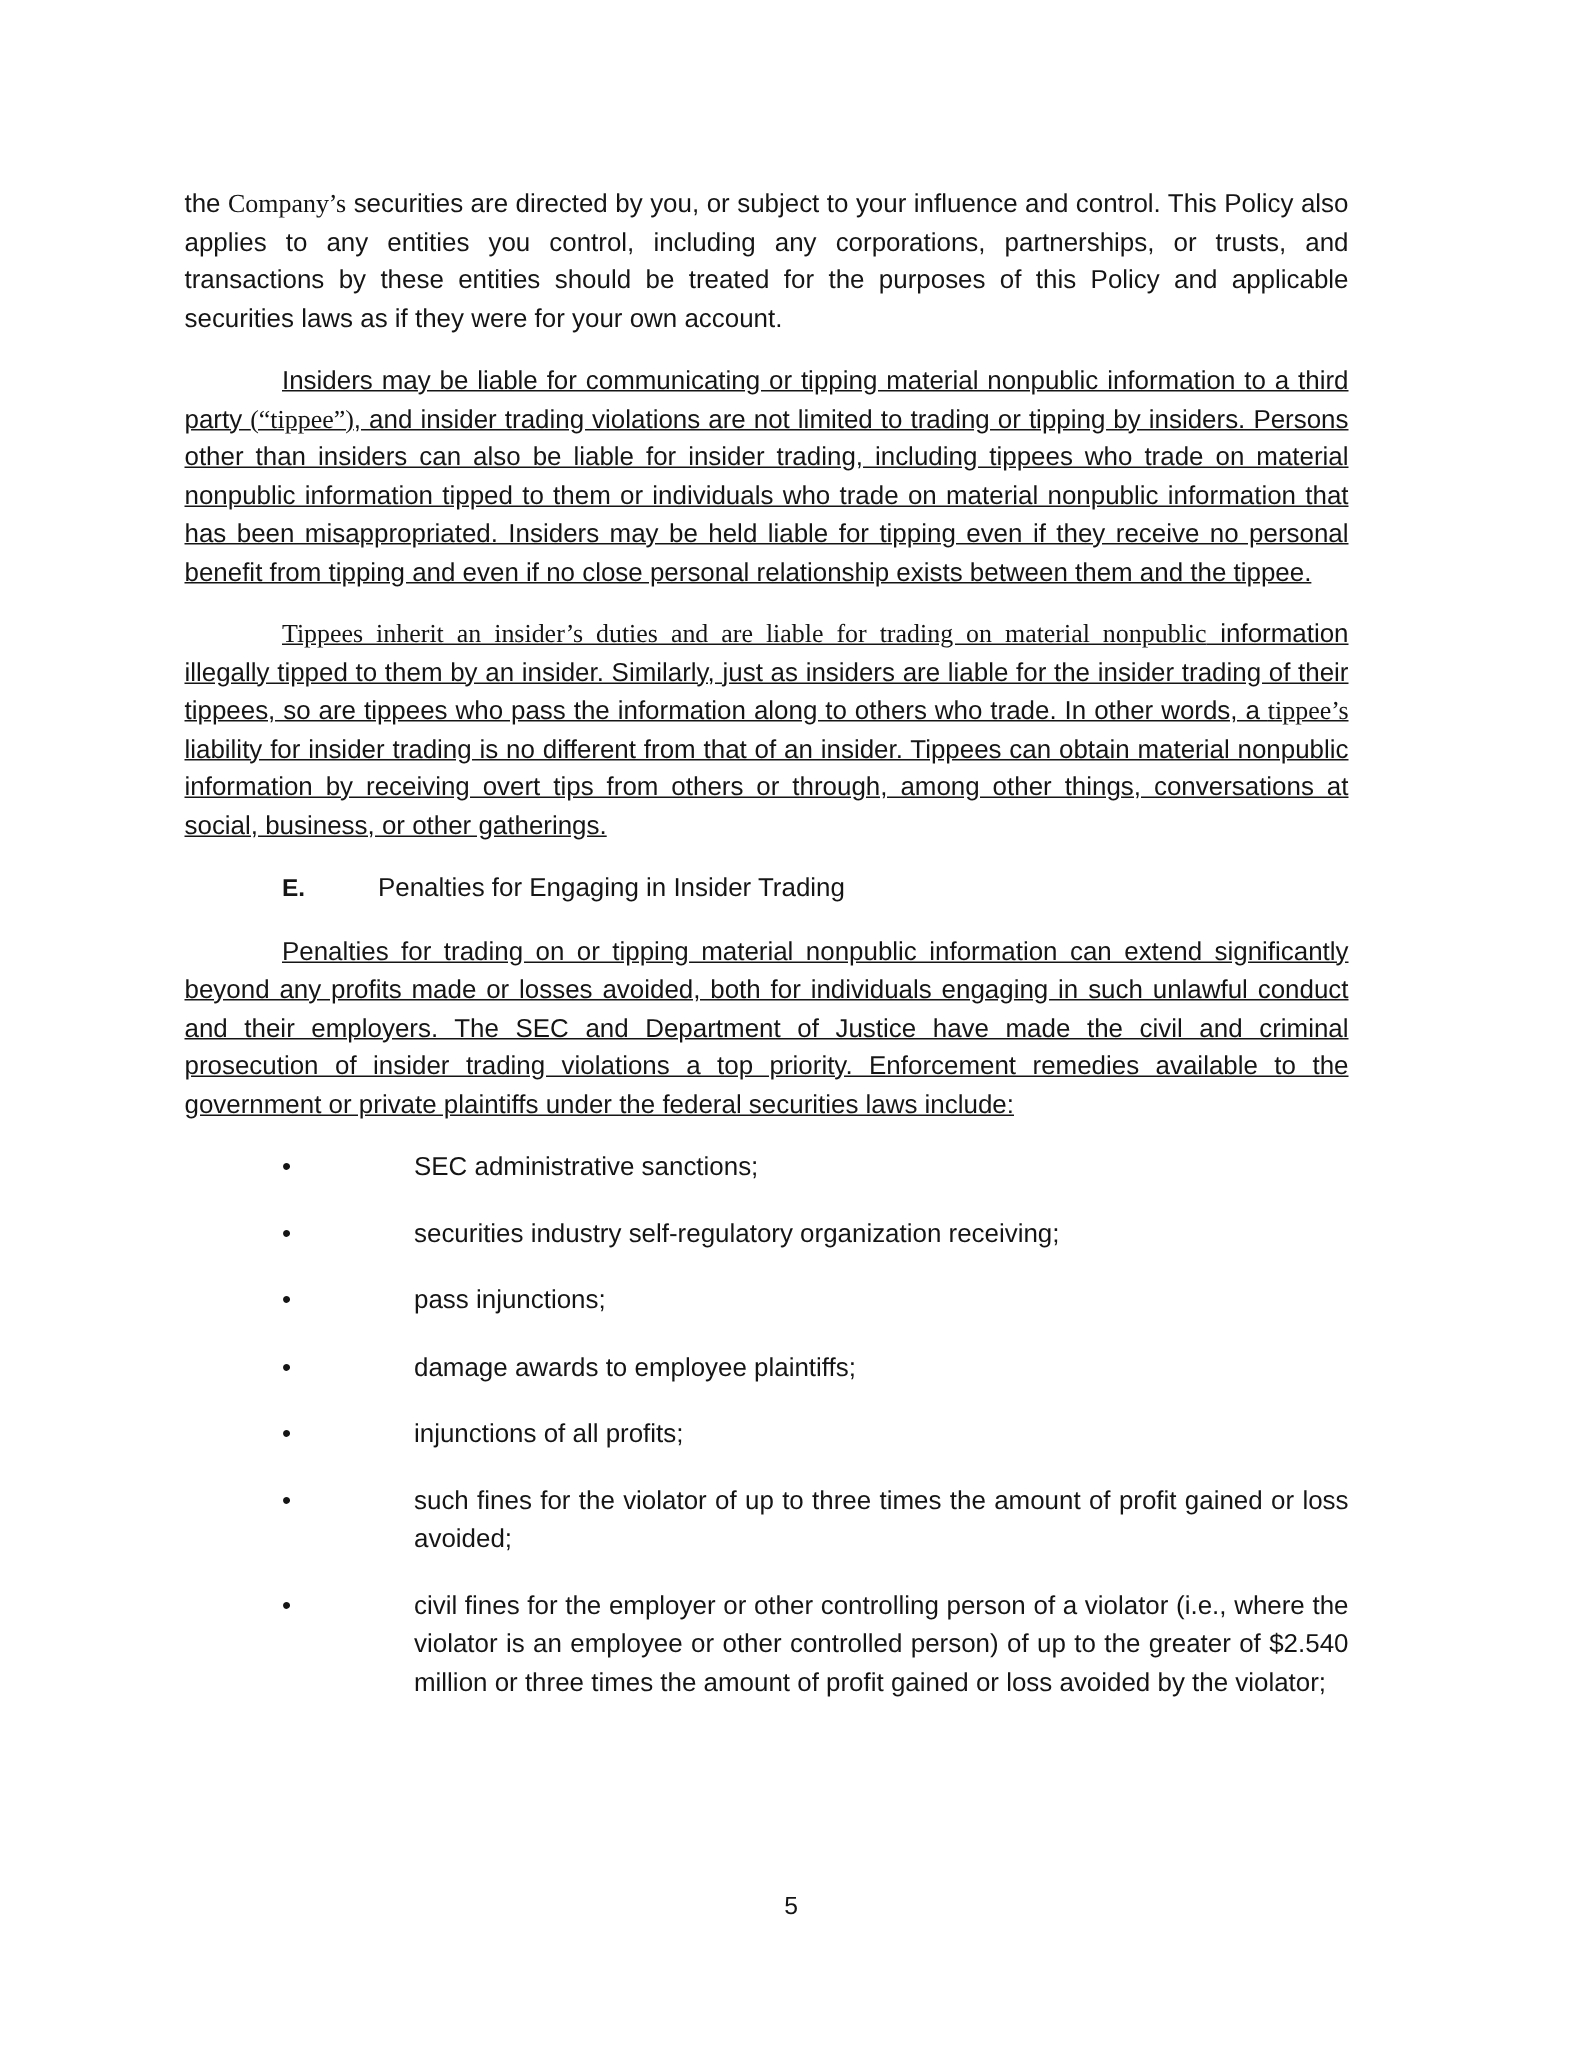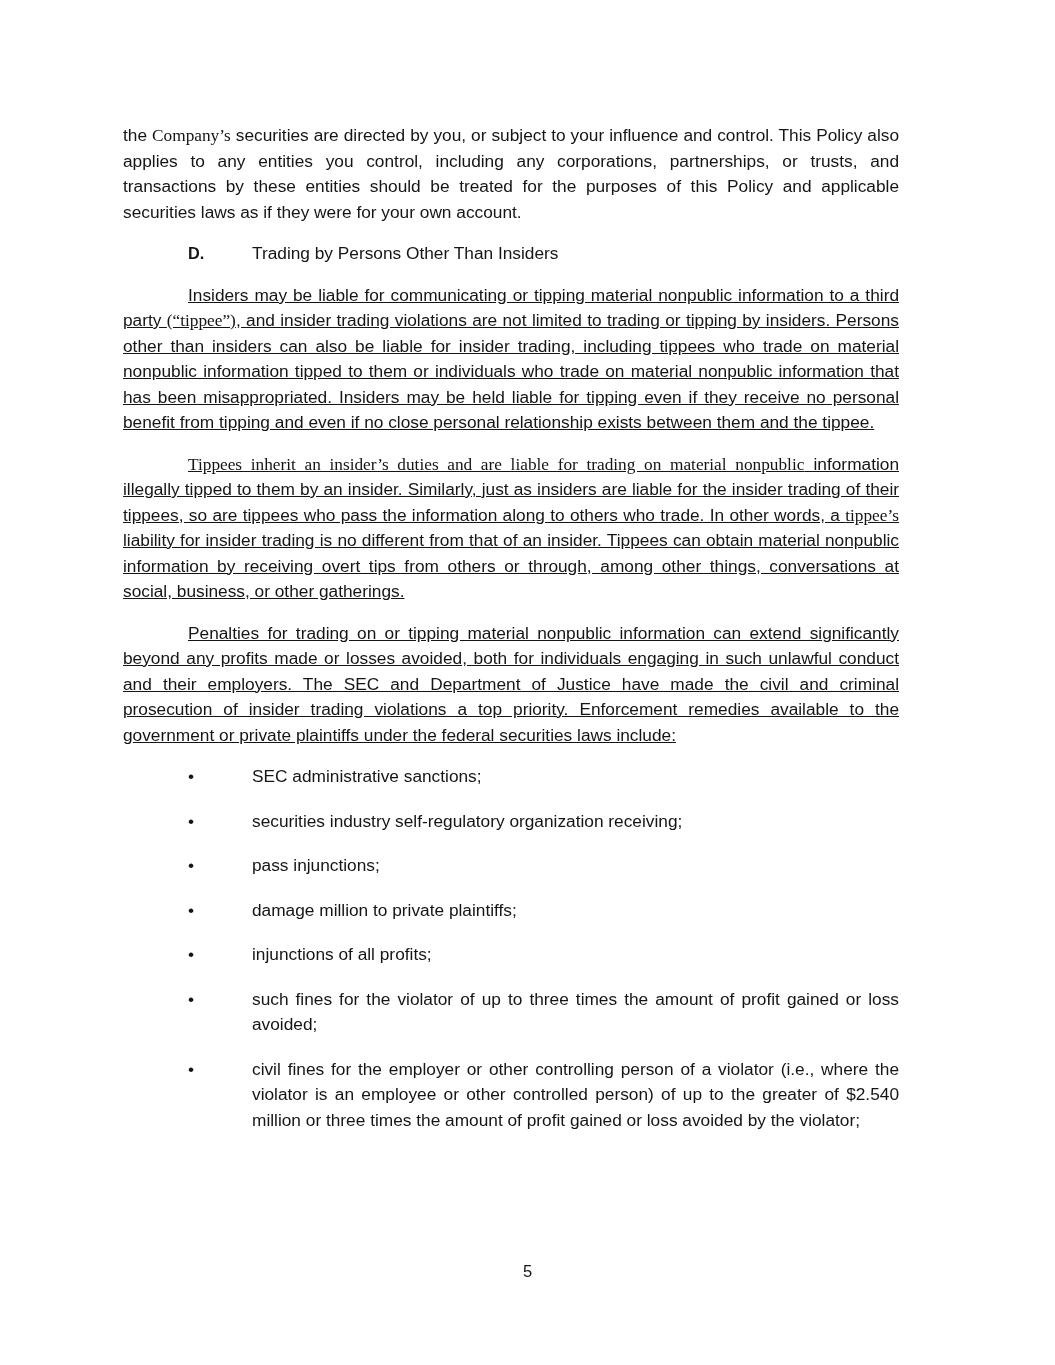--- a/index.html
+++ b/index.html
@@ -50,65 +50,66 @@
     display: flex;
     margin: 0 0 19px 0;
   }
   .bullet .marker {
     flex: 0 0 64px;
     width: 64px;
   }
   .bullet .btext {
     flex: 1;
     text-align: justify;
+    margin-left: 24px;
   }
   .pagenum {
     position: absolute;
     top: 1260px;
     left: 0;
     width: 1055px;
     text-align: center;
     font-size: 16.5px;
     line-height: 22px;
   }
 </style>
 </head>
 <body>
 
 <div class="page">
 
   <p class="para"><span>the </span><span class="serif">Company’s</span><span> securities are directed by you, or subject to your influence and control.  This Policy also applies to any entities you control, including any corporations, partnerships, or trusts, and transactions by these entities should be treated for the purposes of this Policy and applicable securities laws as if they were for your own account.</span></p>
 
-  <div class="heading">
-    <span class="hlabel">D.</span><span class="htitle">Trading by Persons Other Than Insiders</span>
-  </div>
 
   <p class="para indented"><span>Insiders may be liable for communicating or tipping material nonpublic information to a third party </span><span class="serif">(“tippee”)</span><span>, and insider trading violations are not limited to trading or tipping by insiders. Persons other than insiders can also be liable for insider trading, including tippees who trade on material nonpublic information tipped to them or individuals who trade on material nonpublic information that has been misappropriated. Insiders may be held liable for tipping even if they receive no personal benefit from tipping and even if no close personal relationship exists between them and the tippee.</span></p>
 
   <p class="para indented"><span class="serif">Tippees inherit an insider’s duties and are liable for trading on material nonpublic</span><span> information illegally tipped to them by an insider. Similarly, just as insiders are liable for the insider trading of their tippees, so are tippees who pass the information along to others who trade. In other words, a </span><span class="serif">tippee’s</span><span> liability for insider trading is no different from that of an insider.  Tippees can obtain material nonpublic information by receiving overt tips from others or through, among other things, conversations at social, business, or other gatherings.</span></p>
 
+  <div class="heading">
+    <span class="hlabel">E.</span><span class="htitle">Penalties for Engaging in Insider Trading</span>
+  </div>
 
   <p class="para indented">Penalties for trading on or tipping material nonpublic information can extend significantly beyond any profits made or losses avoided, both for individuals engaging in such unlawful conduct and their employers. The SEC and Department of Justice have made the civil and criminal prosecution of insider trading violations a top priority. Enforcement remedies available to the government or private plaintiffs under the federal securities laws include:</p>
 
   <ul class="bullets">
     <li class="bullet">
       <span class="marker">•</span>
       <span class="btext">SEC administrative sanctions;</span>
     </li>
     <li class="bullet">
       <span class="marker">•</span>
       <span class="btext">securities industry self-regulatory organization receiving;</span>
     </li>
     <li class="bullet">
       <span class="marker">•</span>
       <span class="btext">pass injunctions;</span>
     </li>
     <li class="bullet">
       <span class="marker">•</span>
-      <span class="btext">damage million to private plaintiffs;</span>
+      <span class="btext">damage awards to employee plaintiffs;</span>
     </li>
     <li class="bullet">
       <span class="marker">•</span>
       <span class="btext">injunctions of all profits;</span>
     </li>
     <li class="bullet">
       <span class="marker">•</span>
       <span class="btext">such fines for the violator of up to three times the amount of profit gained or loss avoided;</span>
     </li>
     <li class="bullet">

